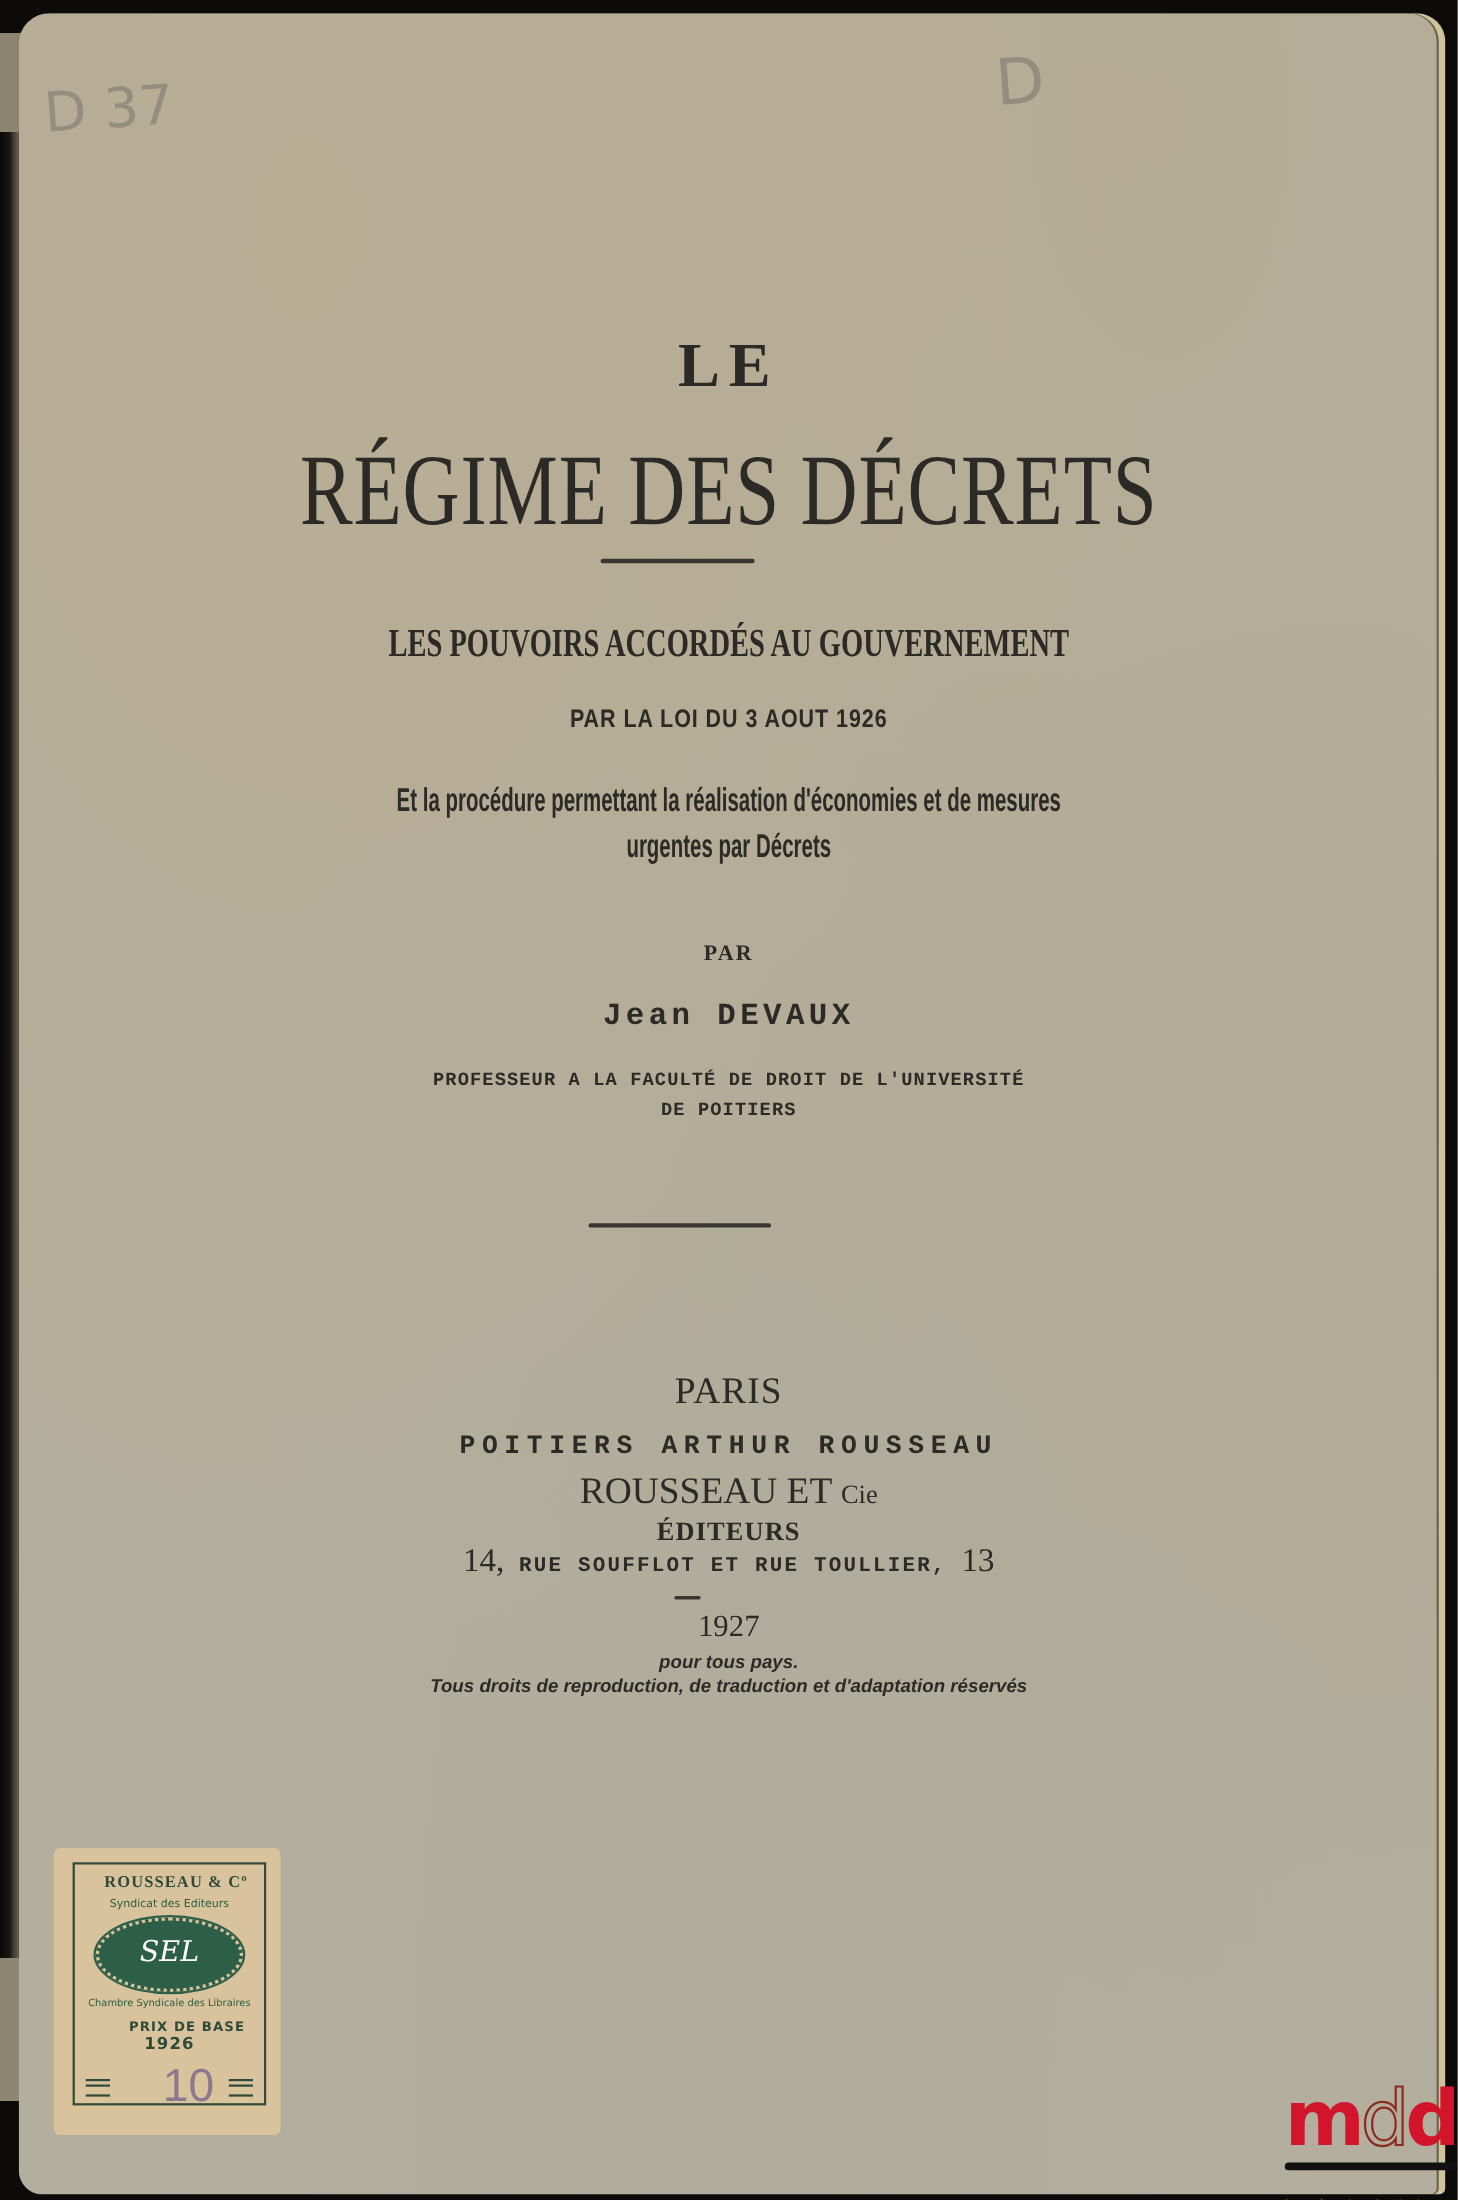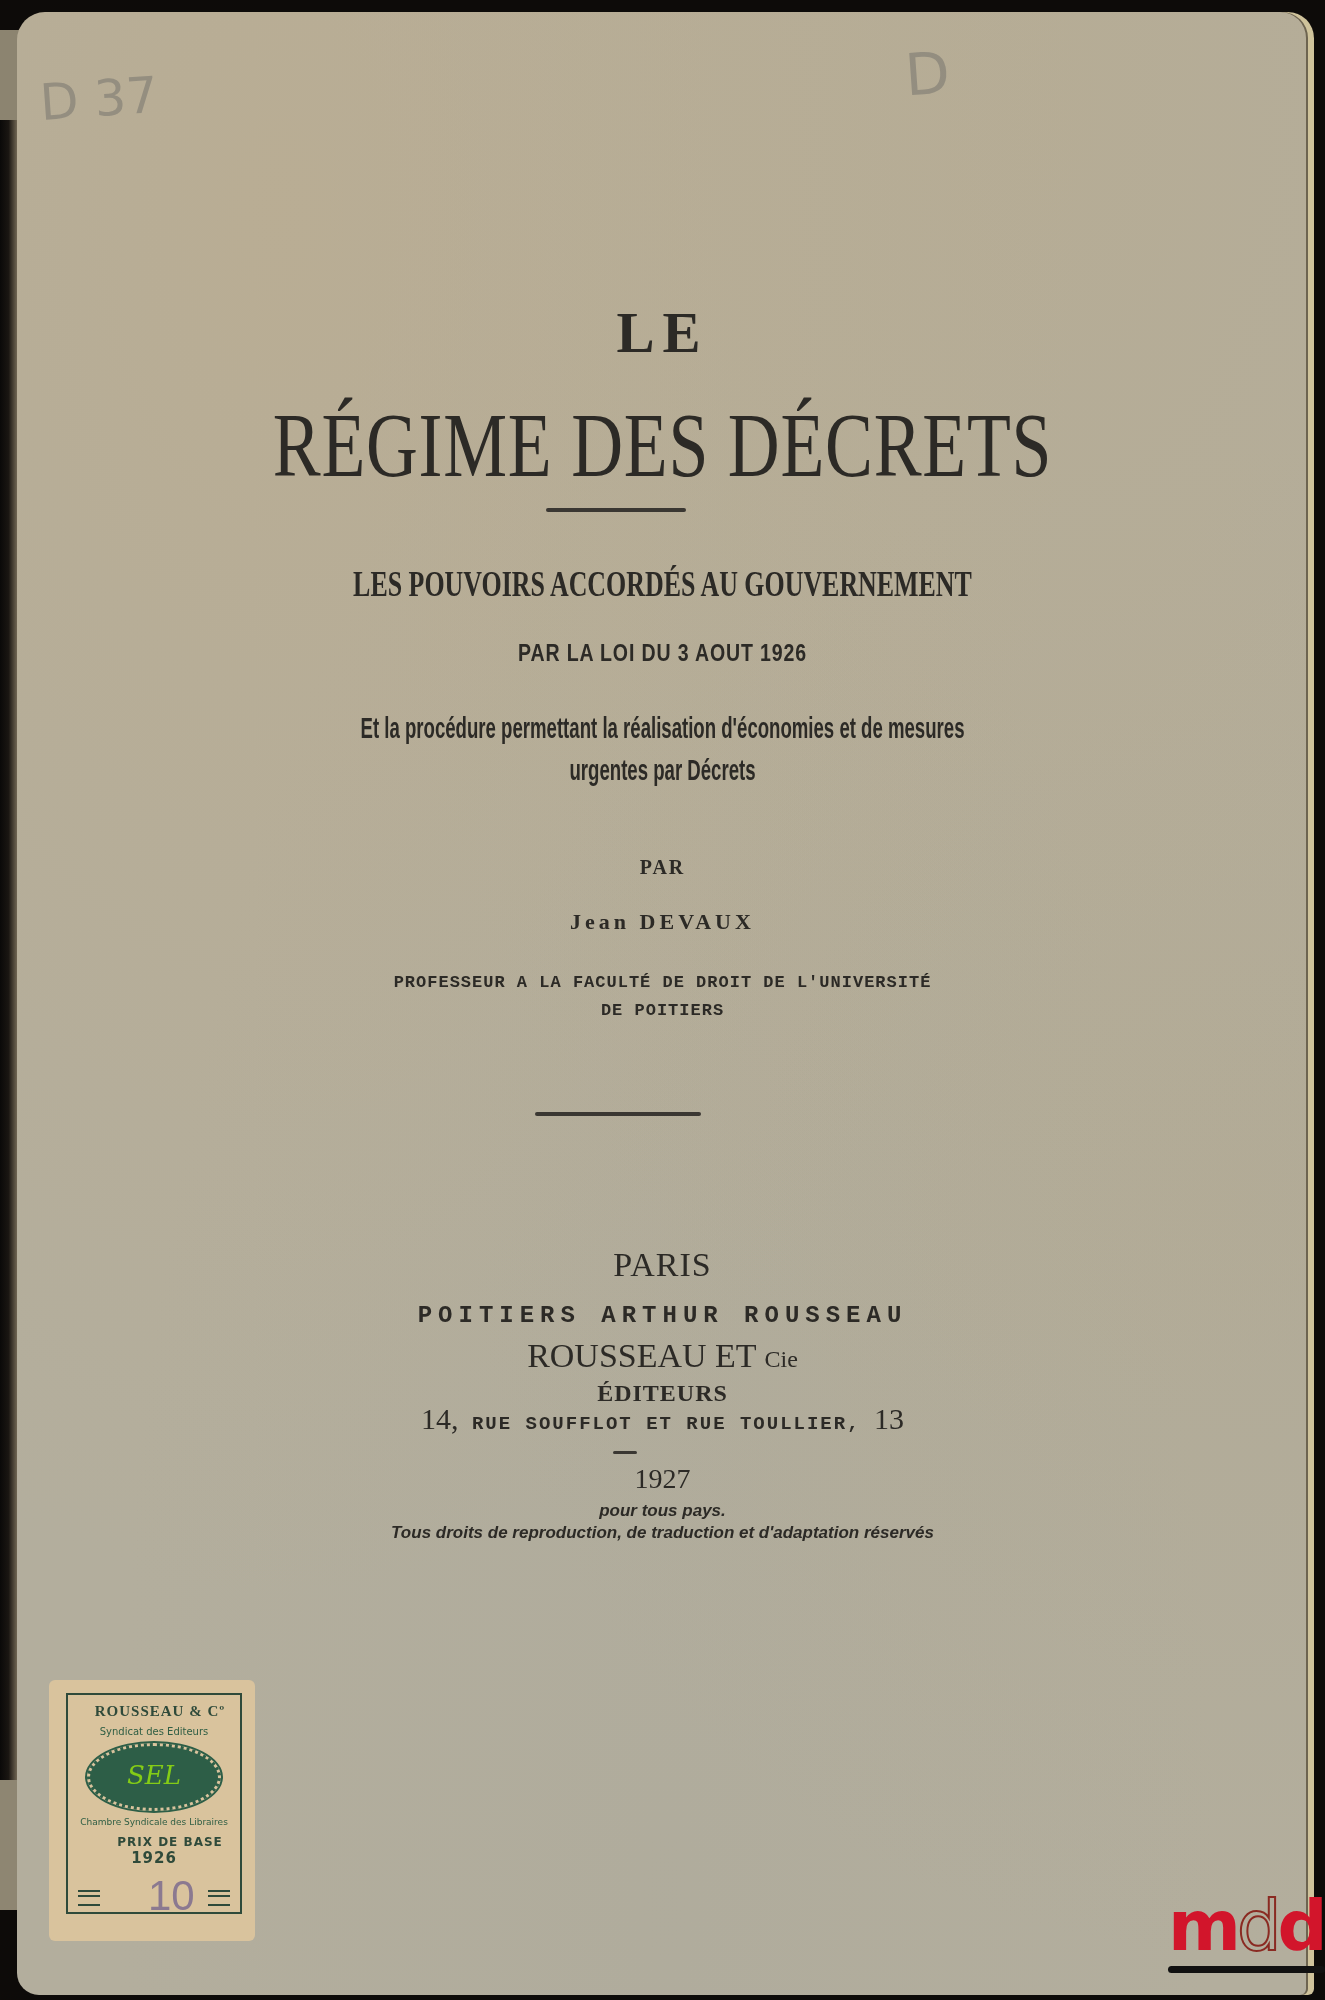--- a/index.html
+++ b/index.html
@@ -44,21 +44,21 @@
   .t-main { top:392px; font-family:"Liberation Serif", serif; font-size:92px;
             transform:scaleX(0.78); transform-origin:center; letter-spacing:1px; }
   .rule { position:absolute; height:4px; background:#3a3732; border-radius:2px; }
   .t-sub1 { top:563px; font-family:"Liberation Serif", serif; font-size:36px; font-weight:bold;
             transform:scaleX(0.72); transform-origin:center; }
   .t-sub2 { top:640px; font-family:"Liberation Sans", sans-serif; font-size:23px; font-weight:bold;
             transform:scaleX(0.85); transform-origin:center; letter-spacing:1px; }
   .t-sub3 { top:707px; font-family:"Liberation Sans", sans-serif; font-size:30px; font-weight:bold;
             transform:scaleX(0.62); transform-origin:center; line-height:42px; }
   .t-par { top:856px; font-family:"Liberation Serif", serif; font-weight:bold; font-size:20px; letter-spacing:2px; }
-  .t-author { top:909px; font-family:Liberation Serif, serif; font-size:22px; font-weight:bold; letter-spacing:4px; }
+  .t-author { top:909px; font-family:Liberation Mono, monospace; font-size:28px; font-weight:bold; letter-spacing:4px; }
   .t-role { top:969px; font-family:"Liberation Mono", monospace; font-size:17px; font-weight:bold; line-height:28px; letter-spacing:1px; }
 
   .t-paris { top:1246px; font-family:"Liberation Serif", serif; font-size:34px; letter-spacing:1px; }
   .t-lib { top:1302px; font-family:"Liberation Mono", monospace; font-size:24px; font-weight:bold; letter-spacing:6px; }
   .t-rou { top:1337px; font-family:"Liberation Serif", serif; font-size:34px; }
   .t-rou .small { font-size:24px; }
   .t-edit { top:1380px; font-family:"Liberation Serif", serif; font-weight:bold; font-size:24px; letter-spacing:1px; }
   .t-addr { top:1402px; font-family:"Liberation Serif", serif; font-size:30px; }
   .t-addr .sc { font-family:"Liberation Mono", monospace; font-size:19px; font-weight:bold; letter-spacing:2px; }
   .t-year { top:1463px; font-family:"Liberation Serif", serif; font-size:28px; }
@@ -77,21 +77,21 @@
     color:#2f4a3a; text-align:center;
     font-family:"DejaVu Sans", sans-serif;
   }
   .stamp-top { margin-top:8px; font-family:"Liberation Serif", serif; font-size:15px; font-weight:bold; letter-spacing:1px;padding-left:12px; }
   .stamp-arc1 { font-size:10px; margin-top:6px; color:#2f5e44; }
   .stamp-eye {
     margin:6px auto 0; width:128px; height:62px; background:#2d5e47;
     border-radius:50%/50%; position:relative; border:3px dotted #d9c39d;
     outline:2px solid #2d5e47;
   }
-  .stamp-eye span { position:absolute; left:0; right:0; top:14px; color:#84cc16;
+  .stamp-eye span { position:absolute; left:0; right:0; top:14px; color:#ffffff;
     font-family:"DejaVu Serif", serif; font-style:italic; font-size:26px; }
   .stamp-arc2 { font-size:9px; margin-top:6px; color:#2f5e44; }
   .stamp-prix { font-size:12px; font-weight:bold; margin-top:8px; letter-spacing:1px;margin-left:32px; }
   .stamp-year { font-size:15px; font-weight:bold; letter-spacing:1px; }
   .stamp-lines { position:absolute; bottom:6px; width:22px; height:12px;
     border-top:2px solid #2f4a3a; border-bottom:2px solid #2f4a3a; }
   .stamp-lines::after { content:""; position:absolute; left:0; right:0; top:3px; border-top:2px solid #2f4a3a; }
   .stamp-handwritten { position:absolute; left:80px; bottom:-8px; color:#7e6d8e;
     font-family:Liberation Sans, sans-serif; font-size:42px; opacity:0.85; }
 

